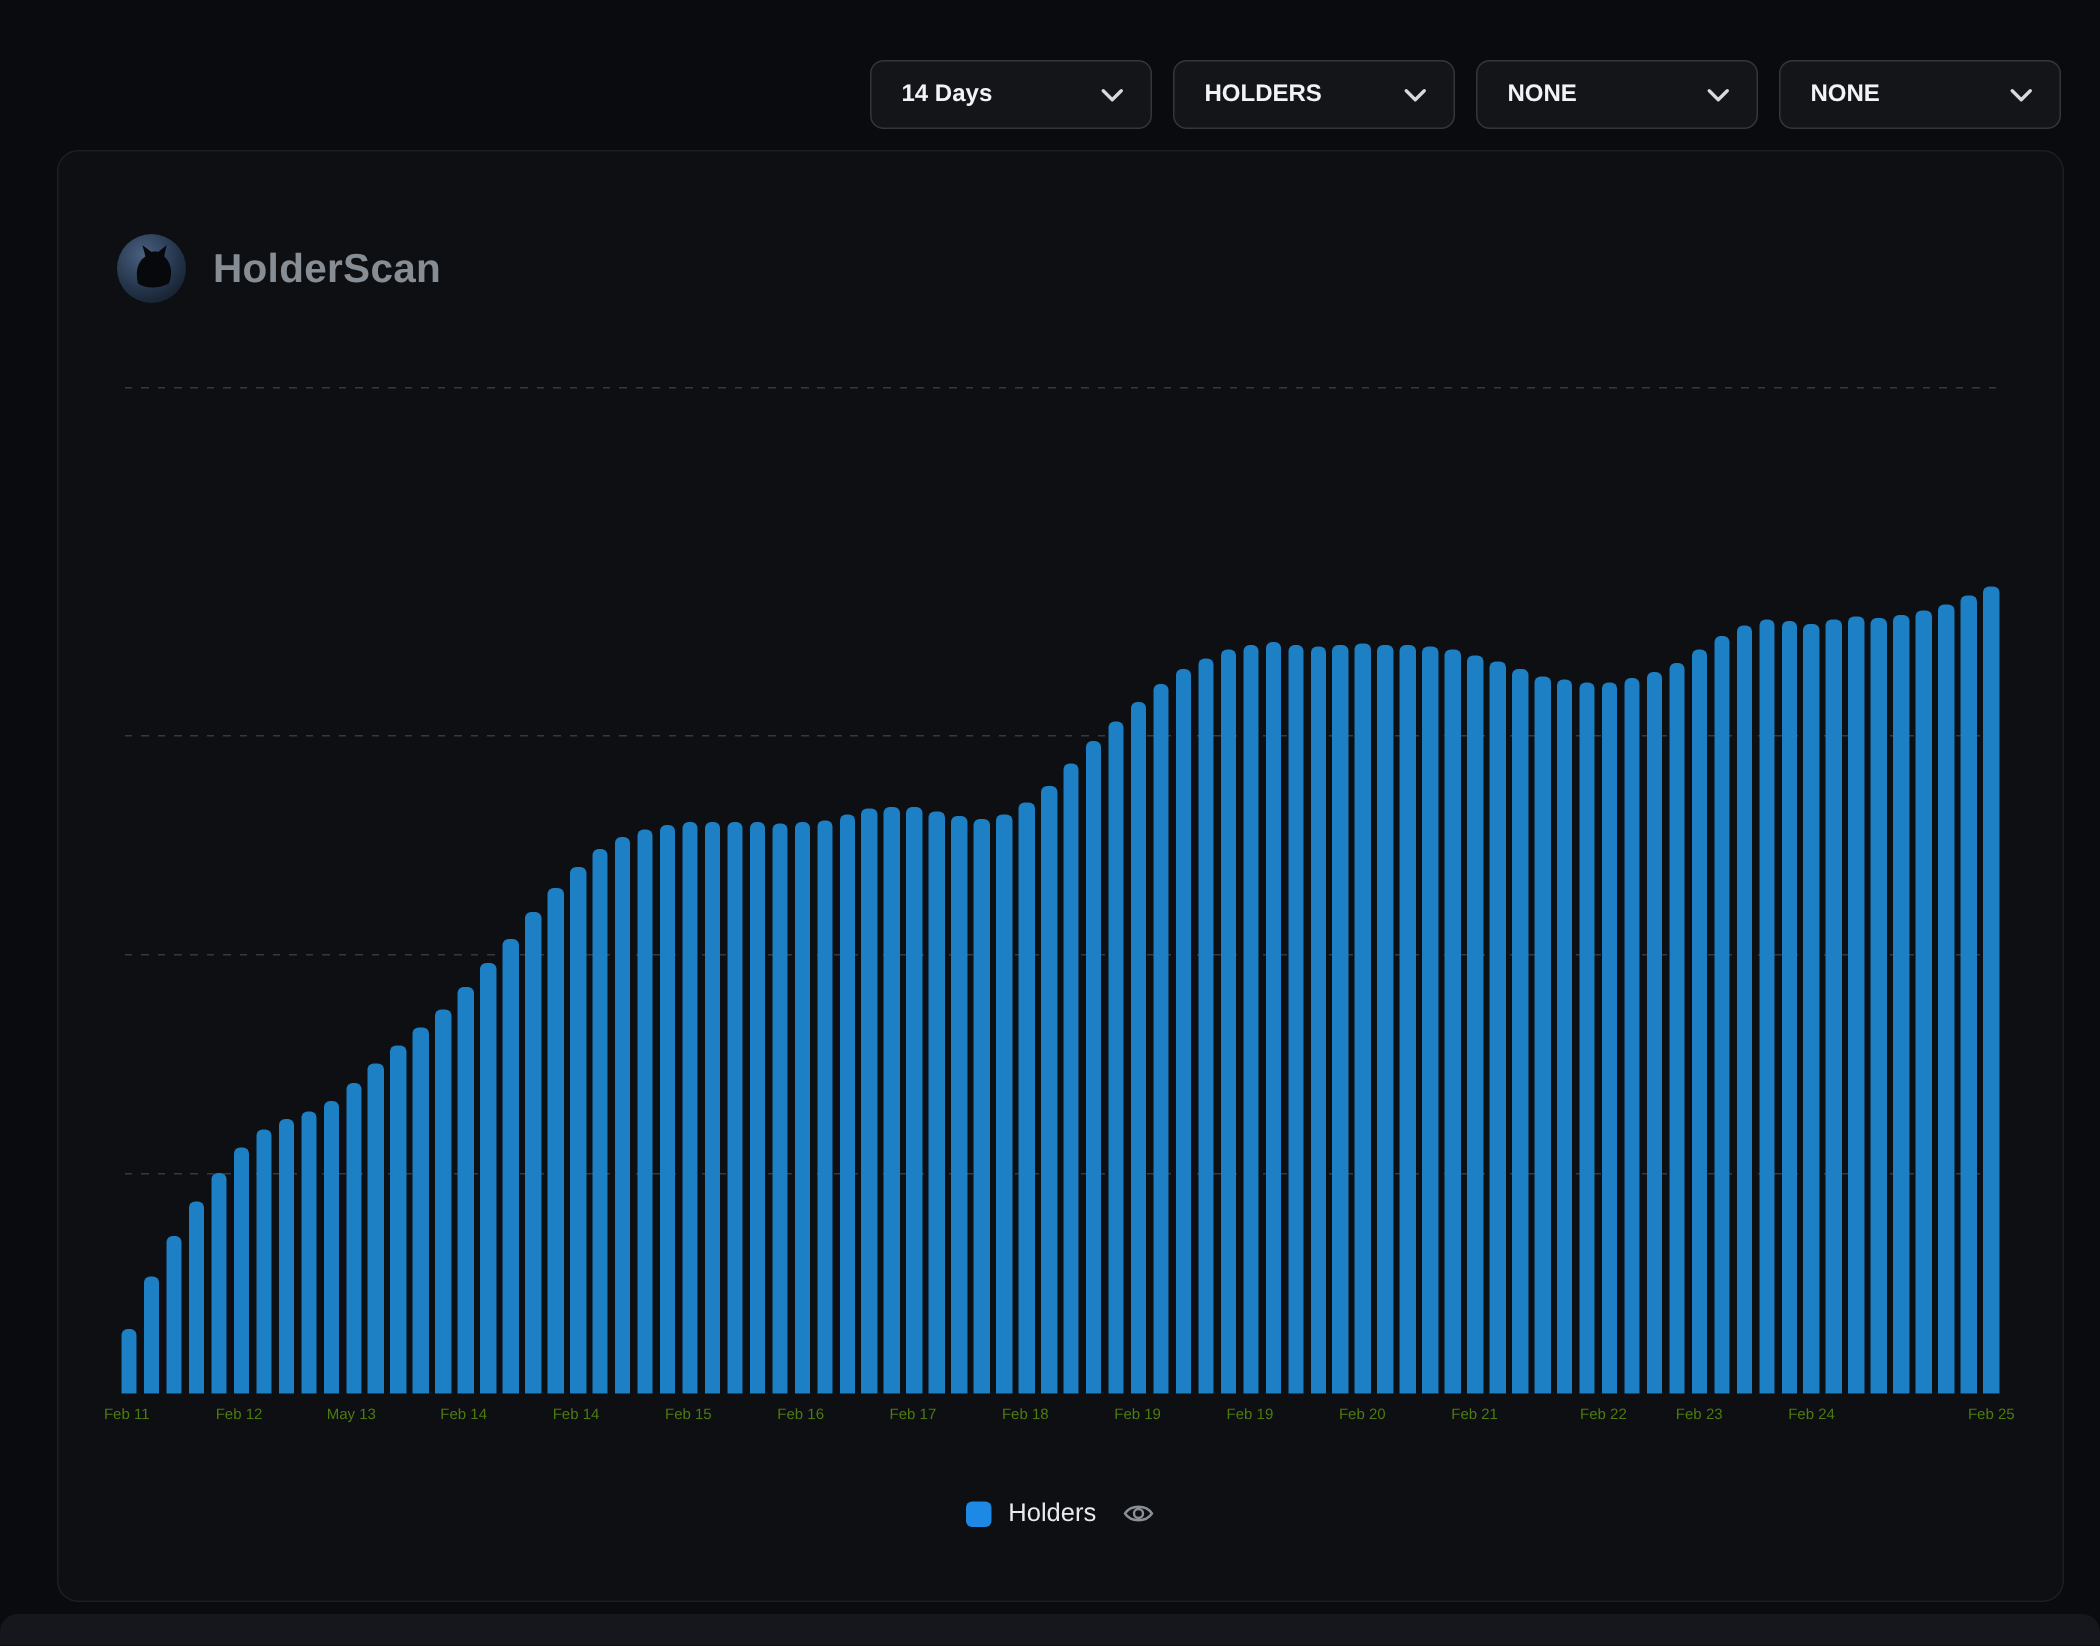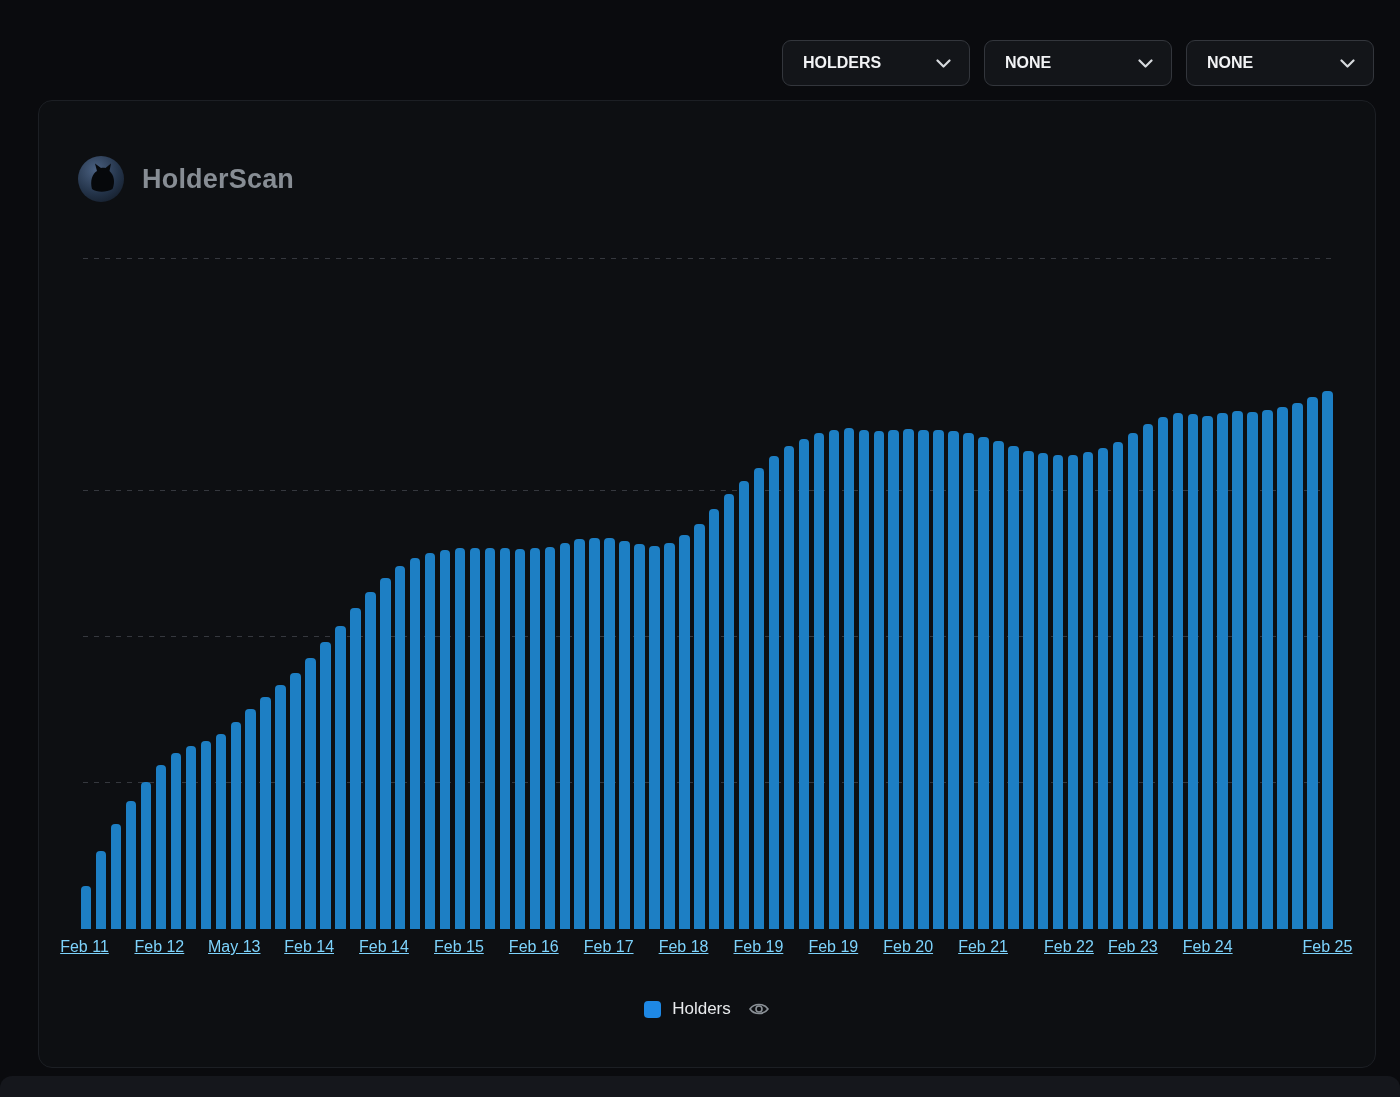--- a/index.html
+++ b/index.html
@@ -69,21 +69,21 @@
     display: flex; align-items: flex-end; gap: 4.5px;
   }
   .bar {
     flex: 1;
     background: var(--bar-color, #1d7fc4);
     border-radius: 4px 4px 0 0;
   }
   .x-labels { position: absolute; left: 0; right: 0; top: 100%; height: 30px; }
   .x-label {
     position: absolute; top: 9px; transform: translateX(-50%);
-    color: #7dd3fc; font-size: 16px; white-space: nowrap; text-decoration: underline;
+    color: #4d7c0f; font-size: 10px; white-space: nowrap;
   }
 
   
   .legend-row {
     position: absolute; left: 0; right: 0; top: 898px;
     display: flex; justify-content: center;
   }
   .legend-item {
     display: flex; align-items: center; gap: 11px; cursor: pointer;
   }
@@ -99,20 +99,26 @@
   .bottom-strip {
     position: absolute; left: 0; right: 0; bottom: 0; height: 21px;
     background: #15171c;
     border-radius: 12px 12px 0 0;
   }
 </style>
 </head>
 <body>
 
 <div class="toolbar">
+  <div class="dropdown">
+    <span>14 Days</span>
+    <svg class="chev" viewBox="0 0 15 9">
+        <polyline points="1.5,1.5 7.5,7.5 13.5,1.5"></polyline>
+      </svg>
+  </div>
   <div class="dropdown">
     <span>HOLDERS</span>
     <svg class="chev" viewBox="0 0 15 9">
         <polyline points="1.5,1.5 7.5,7.5 13.5,1.5"></polyline>
       </svg>
   </div>
   <div class="dropdown">
     <span>NONE</span>
     <svg class="chev" viewBox="0 0 15 9">
         <polyline points="1.5,1.5 7.5,7.5 13.5,1.5"></polyline>

